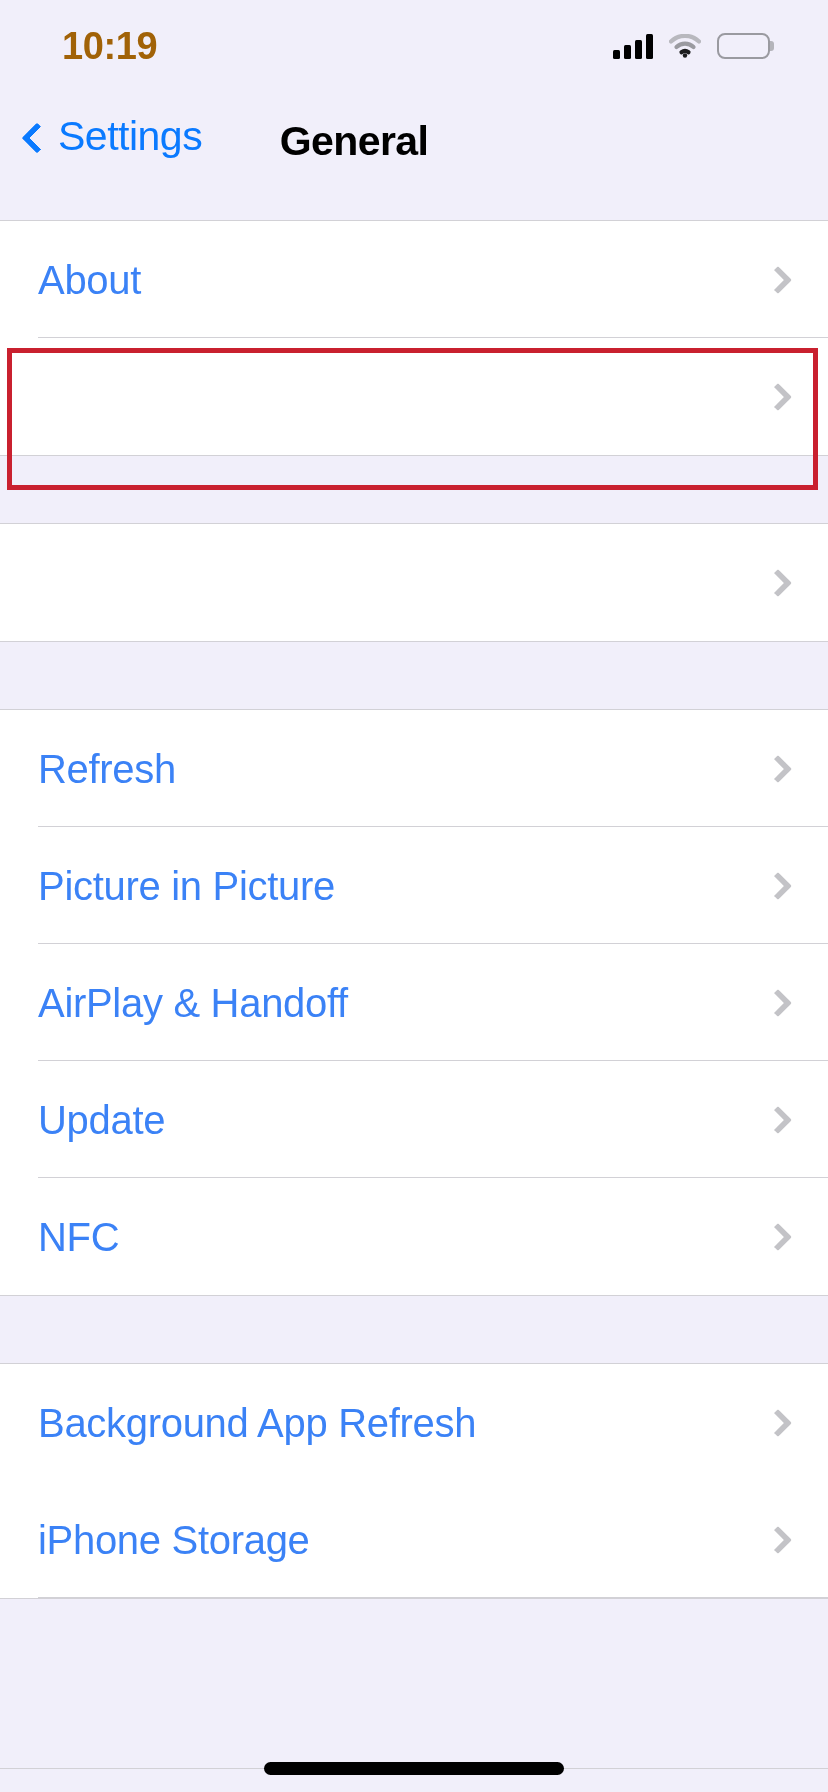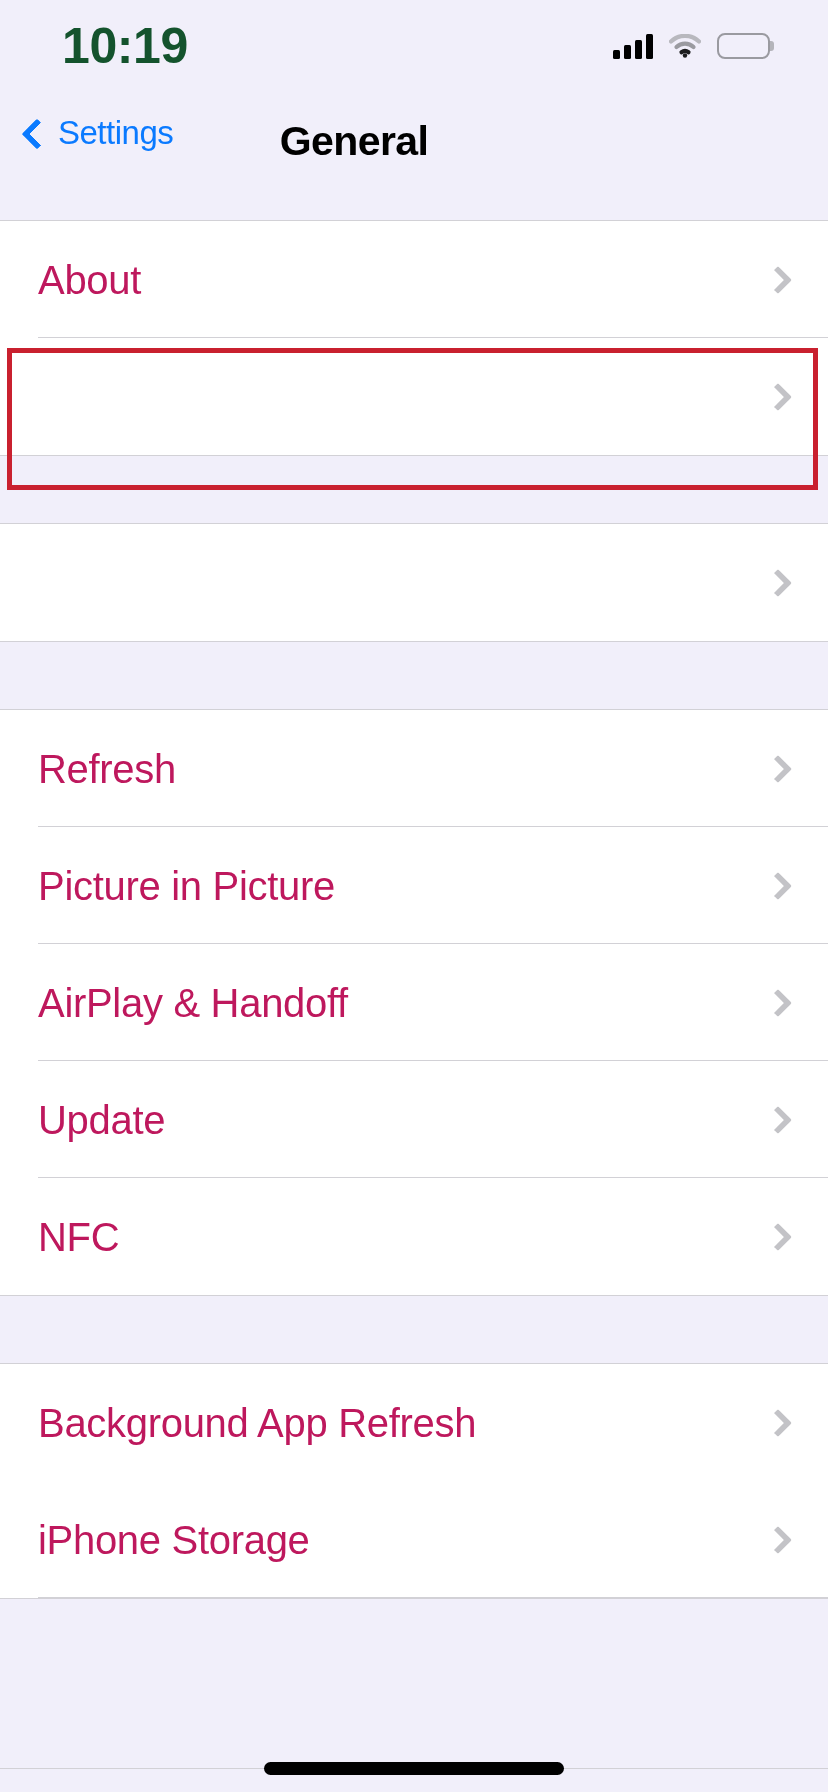--- a/index.html
+++ b/index.html
@@ -19,24 +19,24 @@
 
   
   .status-bar {
     position:absolute; top:0; left:0;
     width:828px; height:88px;
     display:flex; align-items:center;
     justify-content:space-between;
     padding:0 58px 0 62px;
   }
   .status-time {
-    font-size:50px;
+    font-size:38px;
     font-weight:600;
     letter-spacing:-0.4px;
-    color:#14532d;
+    color:#a16207;
     line-height:1;
     padding-top:4px;
   }
   .status-right {
     display:flex; align-items:center; gap:16px;
     padding-top:4px;
   }
   .signal { display:flex; align-items:flex-end; gap:4px; height:26px; }
   .signal i { display:block; width:7px; background:#000; border-radius:1.5px; }
   .signal i:nth-child(1){ height:9px; }
@@ -80,21 +80,21 @@
   }
   .nav-back .chev {
     display:block; width:22px; height:22px;
     border-left:6px solid #0a7aff;
     border-bottom:6px solid #0a7aff;
     transform:rotate(45deg);
     border-radius:2px;
     margin-top:2px;
   }
   .nav-back-label {
-    font-size:33px; letter-spacing:-0.5px; line-height:1;
+    font-size:41px; letter-spacing:-0.5px; line-height:1;
   }
   .nav-title {
     position:absolute; left:0; top:30px;
     width:708px; text-align:center;
     font-size:41px; font-weight:700;
     letter-spacing:-0.6px; color:#000;
   }
 
   
   .content { position:absolute; top:220px; left:0; width:828px; }
@@ -104,21 +104,21 @@
 
   .row {
     position:relative;
     height:117px;
     display:flex; align-items:center;
     padding:0 0 0 38px;
     background:#fff;
     cursor:pointer;
   }
   .row-label {
-    font-size:40px; color:#be185d;
+    font-size:40px; color:#3b82f6;
     letter-spacing:-0.3px;
     line-height:1;
   }
   .row .disclosure {
     position:absolute; right:40px; top:50%;
     width:20px; height:20px;
     margin-top:-10px;
     border-top:6px solid #c3c3c7;
     border-right:6px solid #c3c3c7;
     transform:rotate(45deg);

